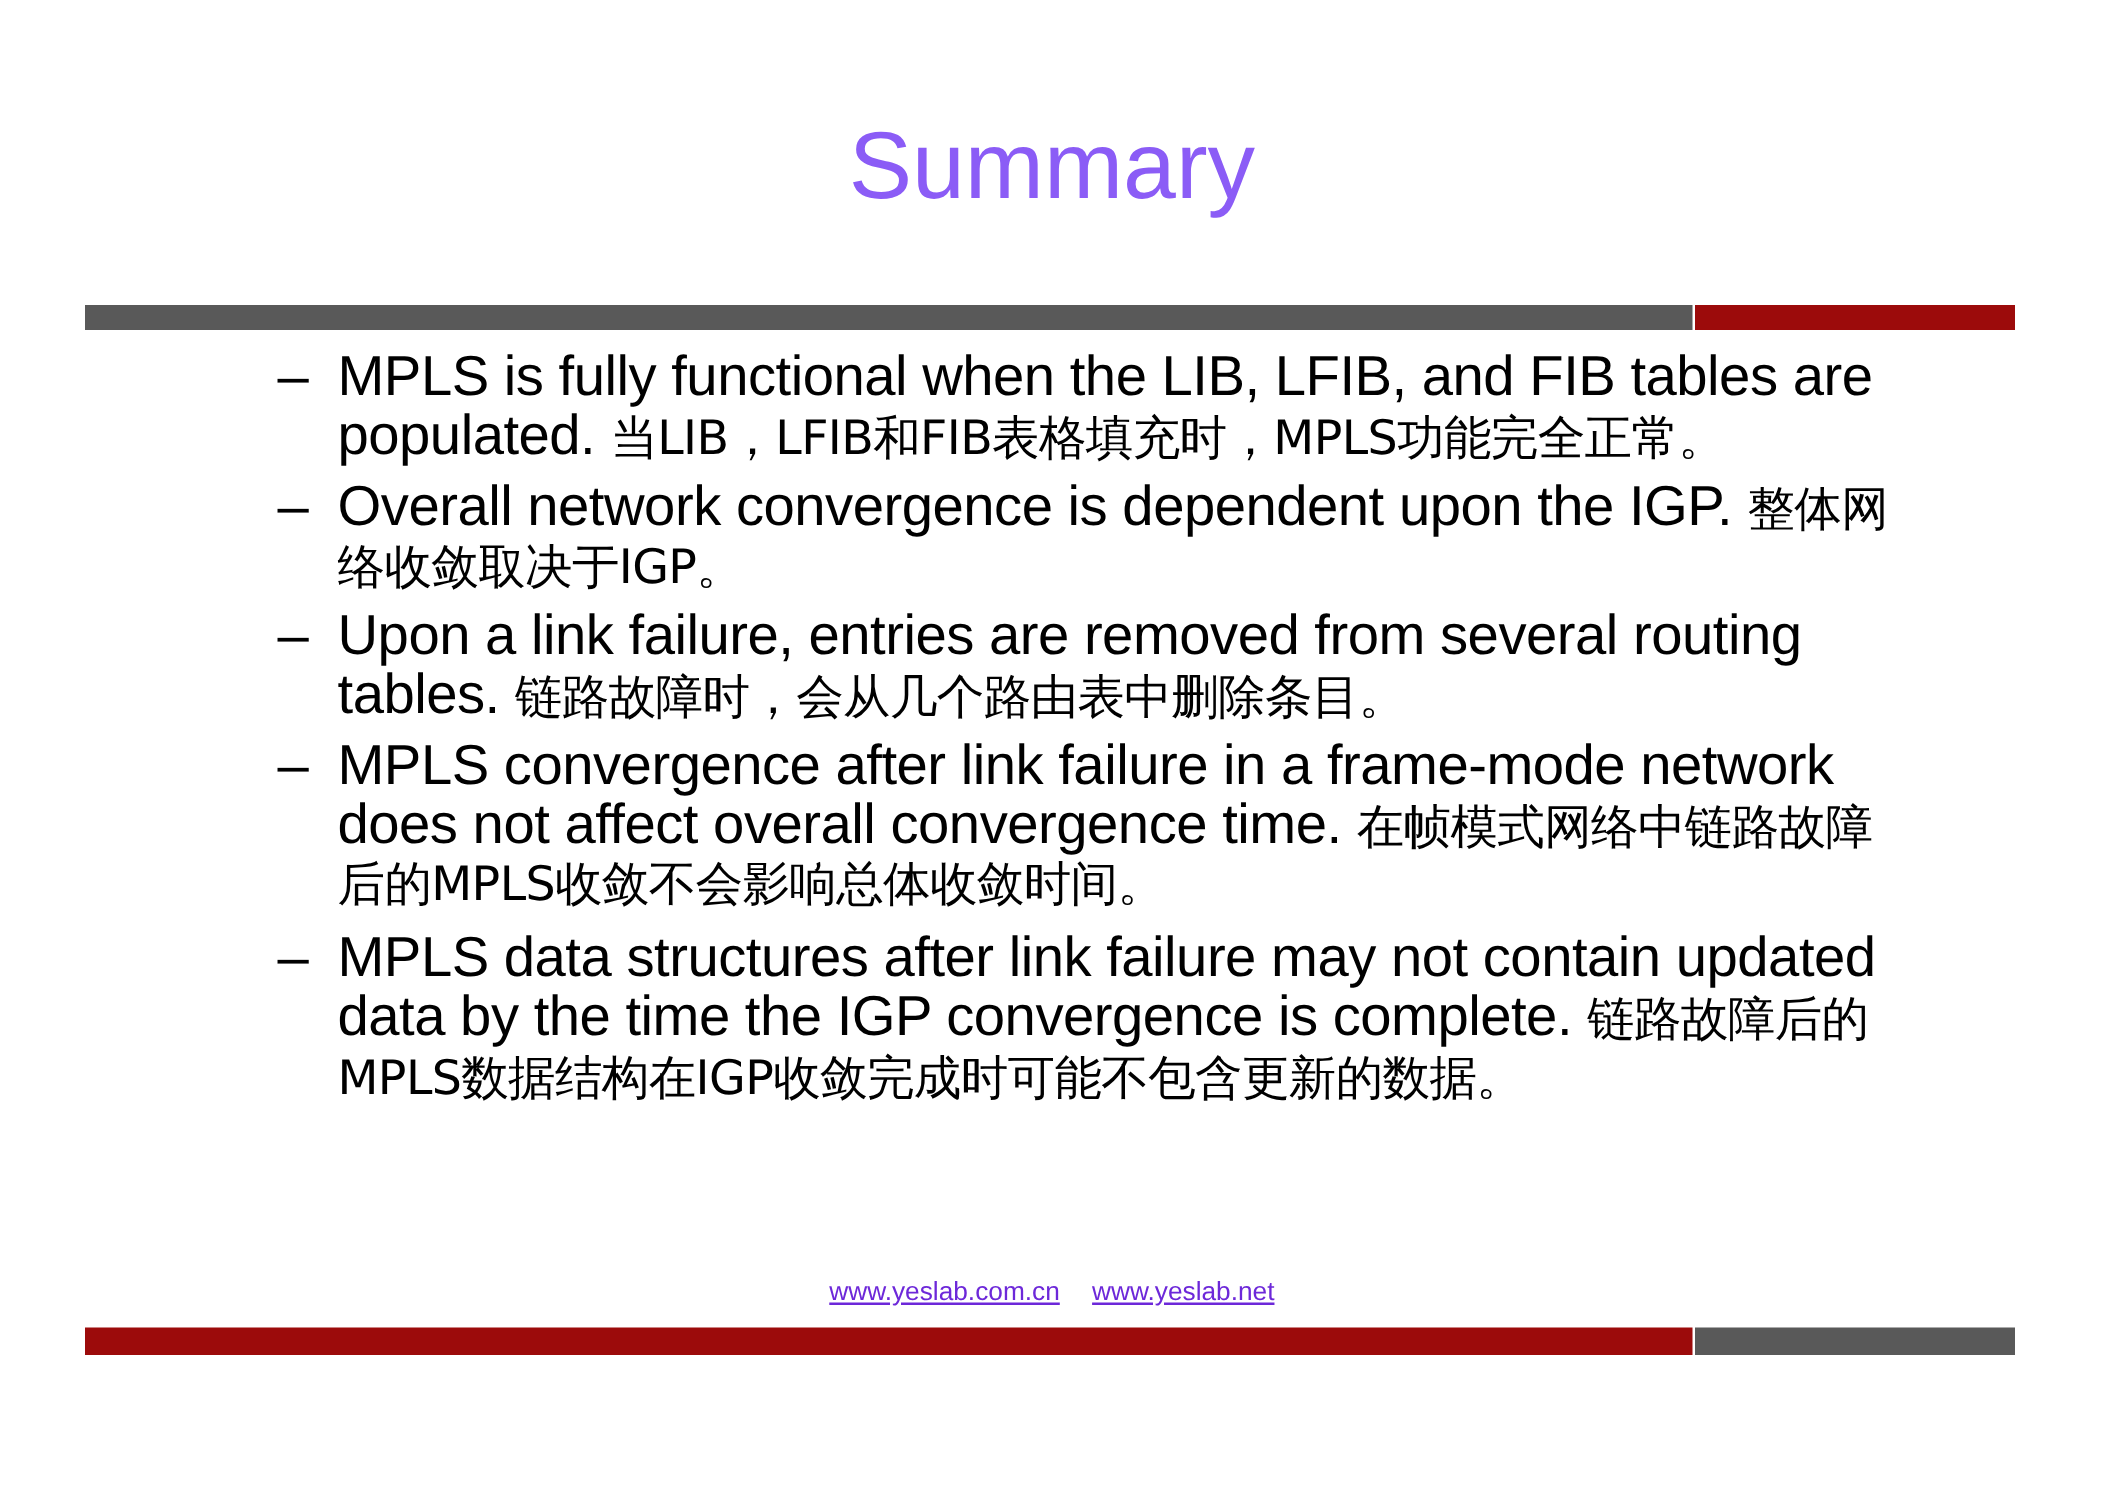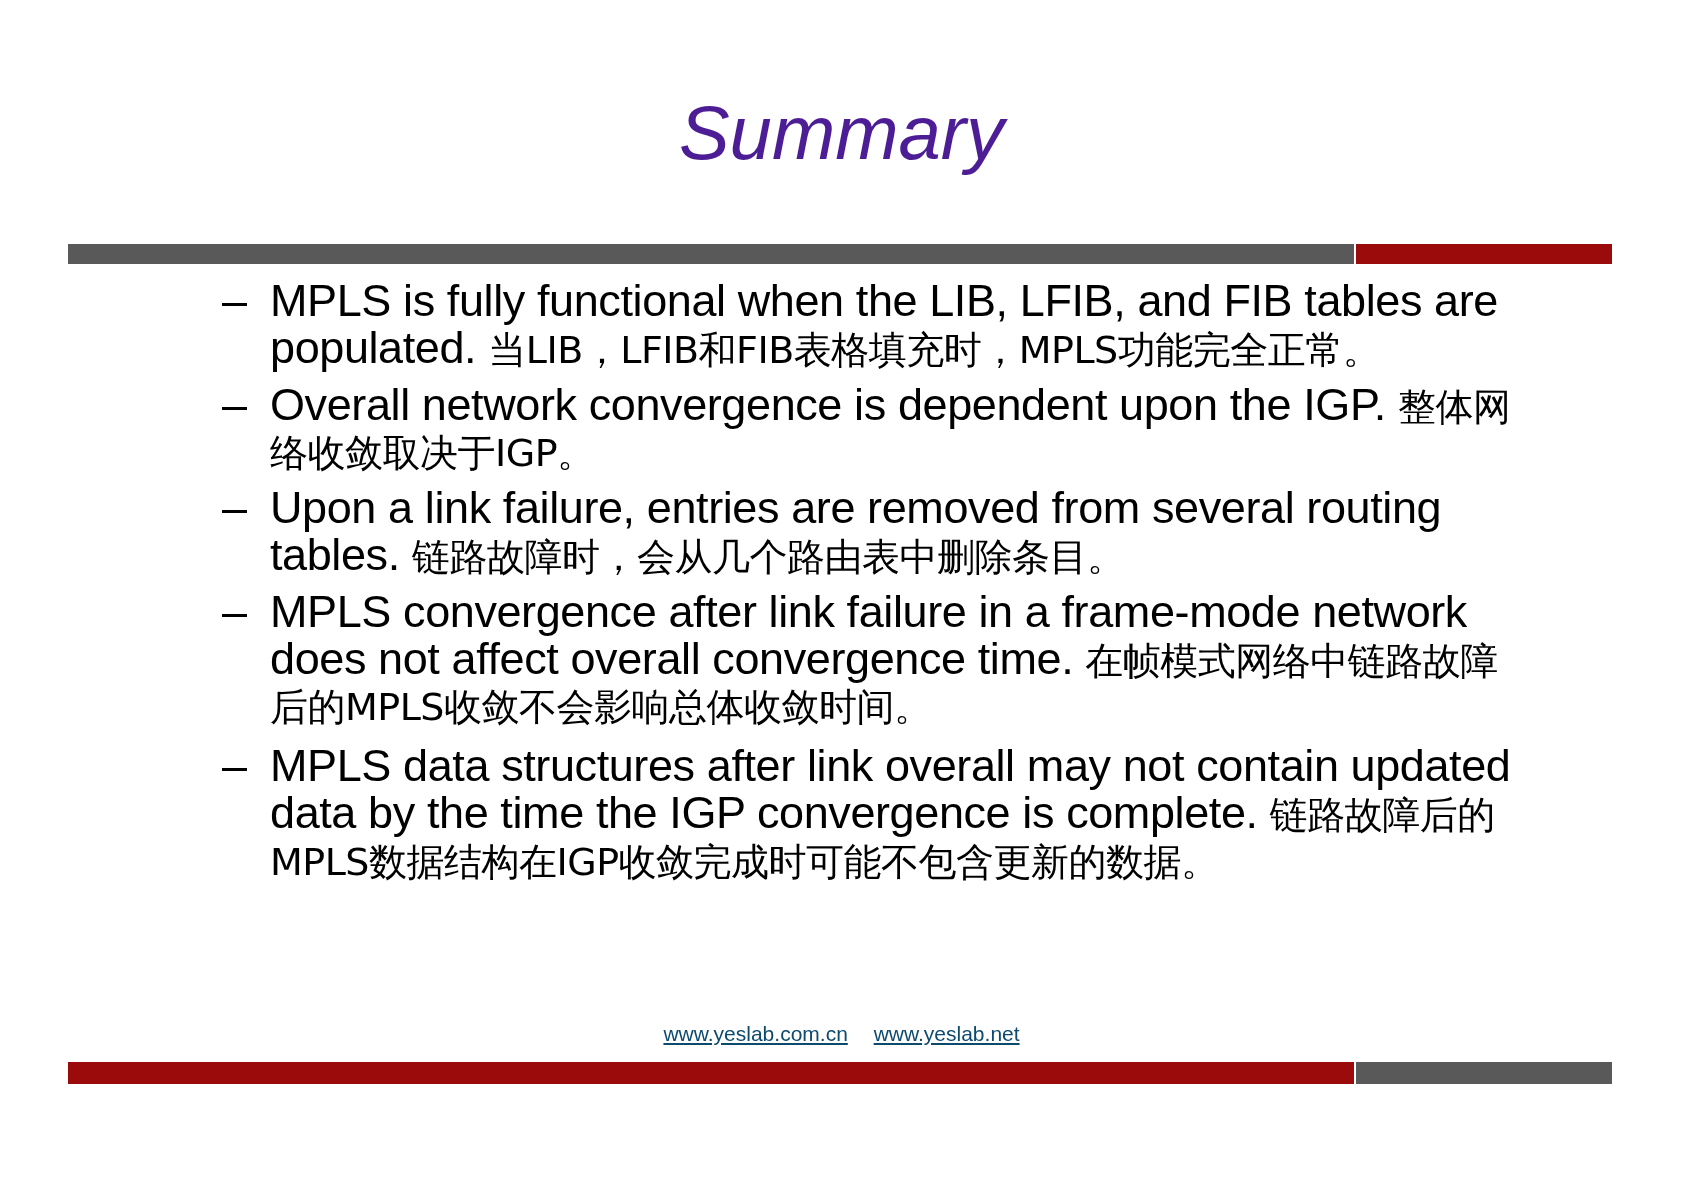--- a/index.html
+++ b/index.html
@@ -32,23 +32,22 @@
   .slide-title {
     position: absolute;
     left: 0;
     top: 95px;
     width: 1683px;
     text-align: center;
     font-size: 76px;
     font-weight: 400;
     line-height: 1.0;
     letter-spacing: 0px;
-    color: #4c1d95;
+    color: #8b5cf6;
     font-family: "Liberation Sans", "DejaVu Sans", sans-serif;
-    font-style: italic;
   }
 
   
   .logo {
     position: absolute;
     left: 1262px;
     top: 58px;
     width: 350px;
     height: 180px;
   }
@@ -118,21 +117,21 @@
     position: absolute;
     left: 0;
     top: 1022px;
     width: 1683px;
     text-align: center;
     font-size: 21px;
     color: #000000;
   }
   .footer-links a,
   .footer-links span.link {
-    color: #0c4a6e;
+    color: #6d28d9;
     text-decoration: underline;
     margin: 0 10px;
     cursor: pointer;
   }
 
   .rule-red-bottom {
     position: absolute;
     left: 68px;
     top: 1062px;
     width: 1286px;
@@ -182,21 +181,21 @@
     </div>
 
     <div class="bullet b4">
       <span class="dash">–</span>
       <span class="en">MPLS convergence after link failure in a frame-mode network does not affect overall convergence time.</span>
       <span class="zh">在帧模式网络中链路故障后的MPLS收敛不会影响总体收敛时间。</span>
     </div>
 
     <div class="bullet b5">
       <span class="dash">–</span>
-      <span class="en">MPLS data structures after link overall may not contain updated data by the time the IGP convergence is complete.</span>
+      <span class="en">MPLS data structures after link failure may not contain updated data by the time the IGP convergence is complete.</span>
       <span class="zh">链路故障后的MPLS数据结构在IGP收敛完成时可能不包含更新的数据。</span>
     </div>
 
   </div>
 
   <div class="footer-links">
     <span class="link">www.yeslab.com.cn</span>
     <span class="link">www.yeslab.net</span>
   </div>
 

